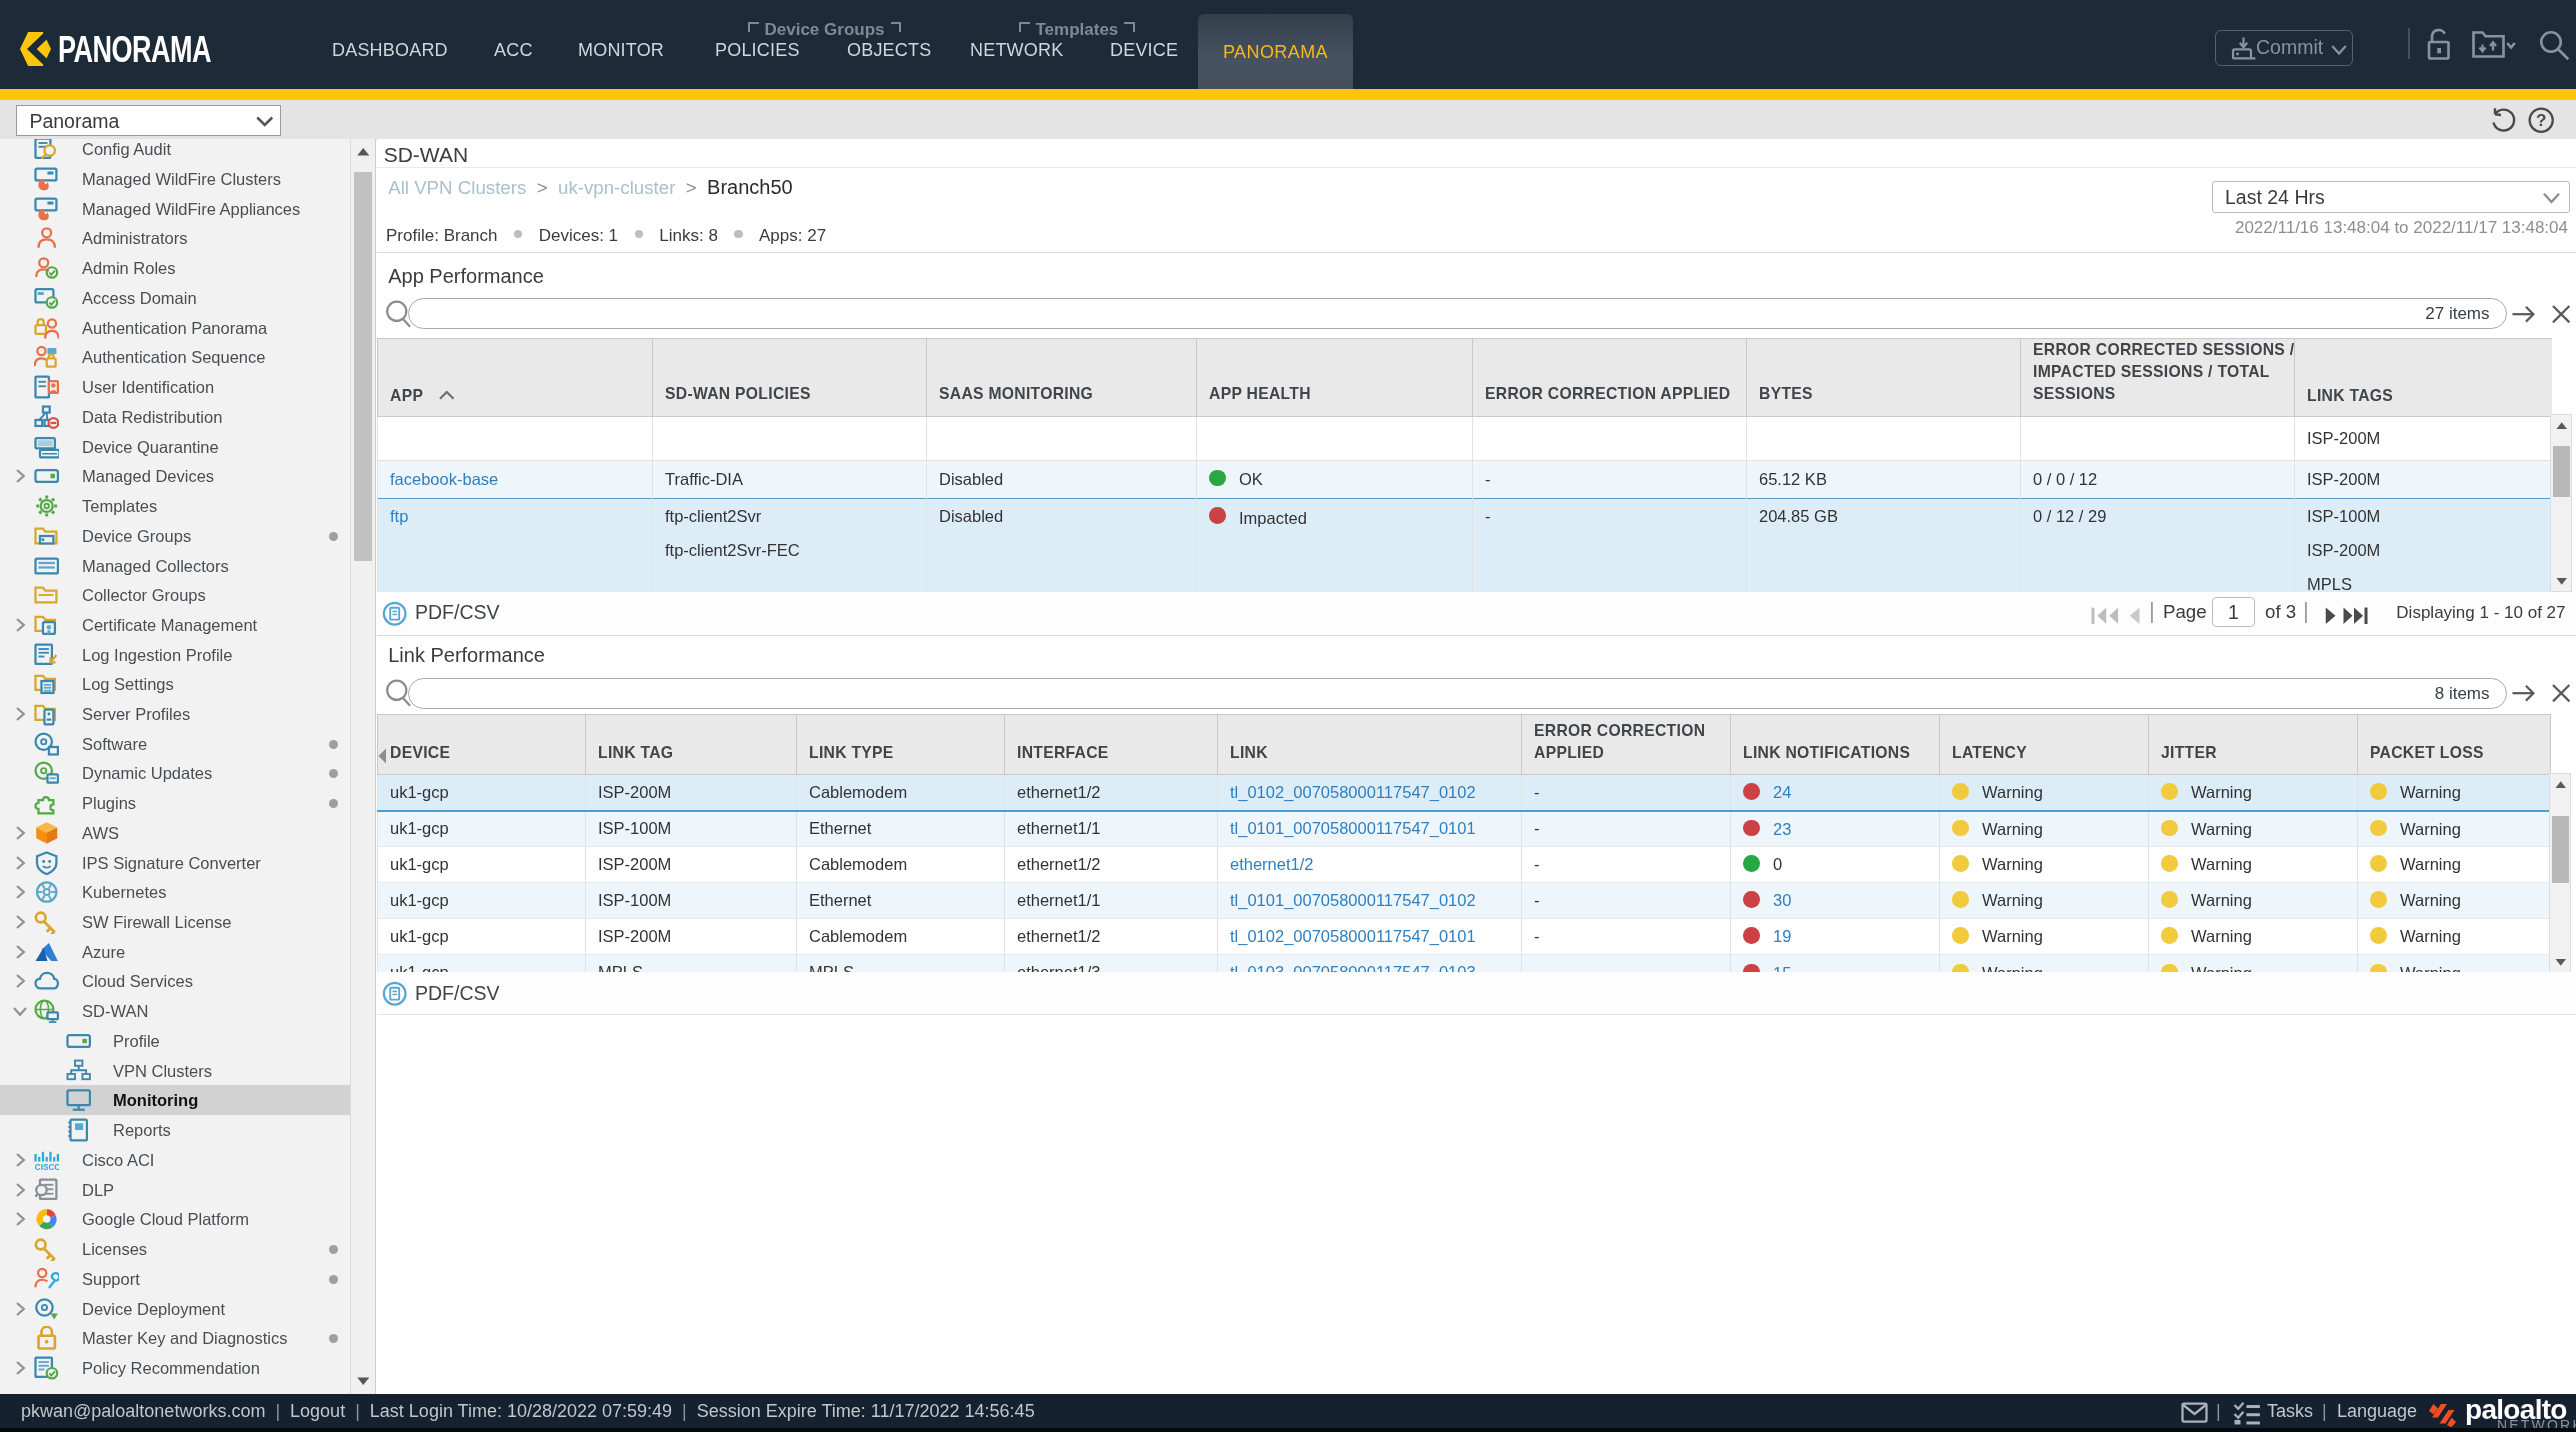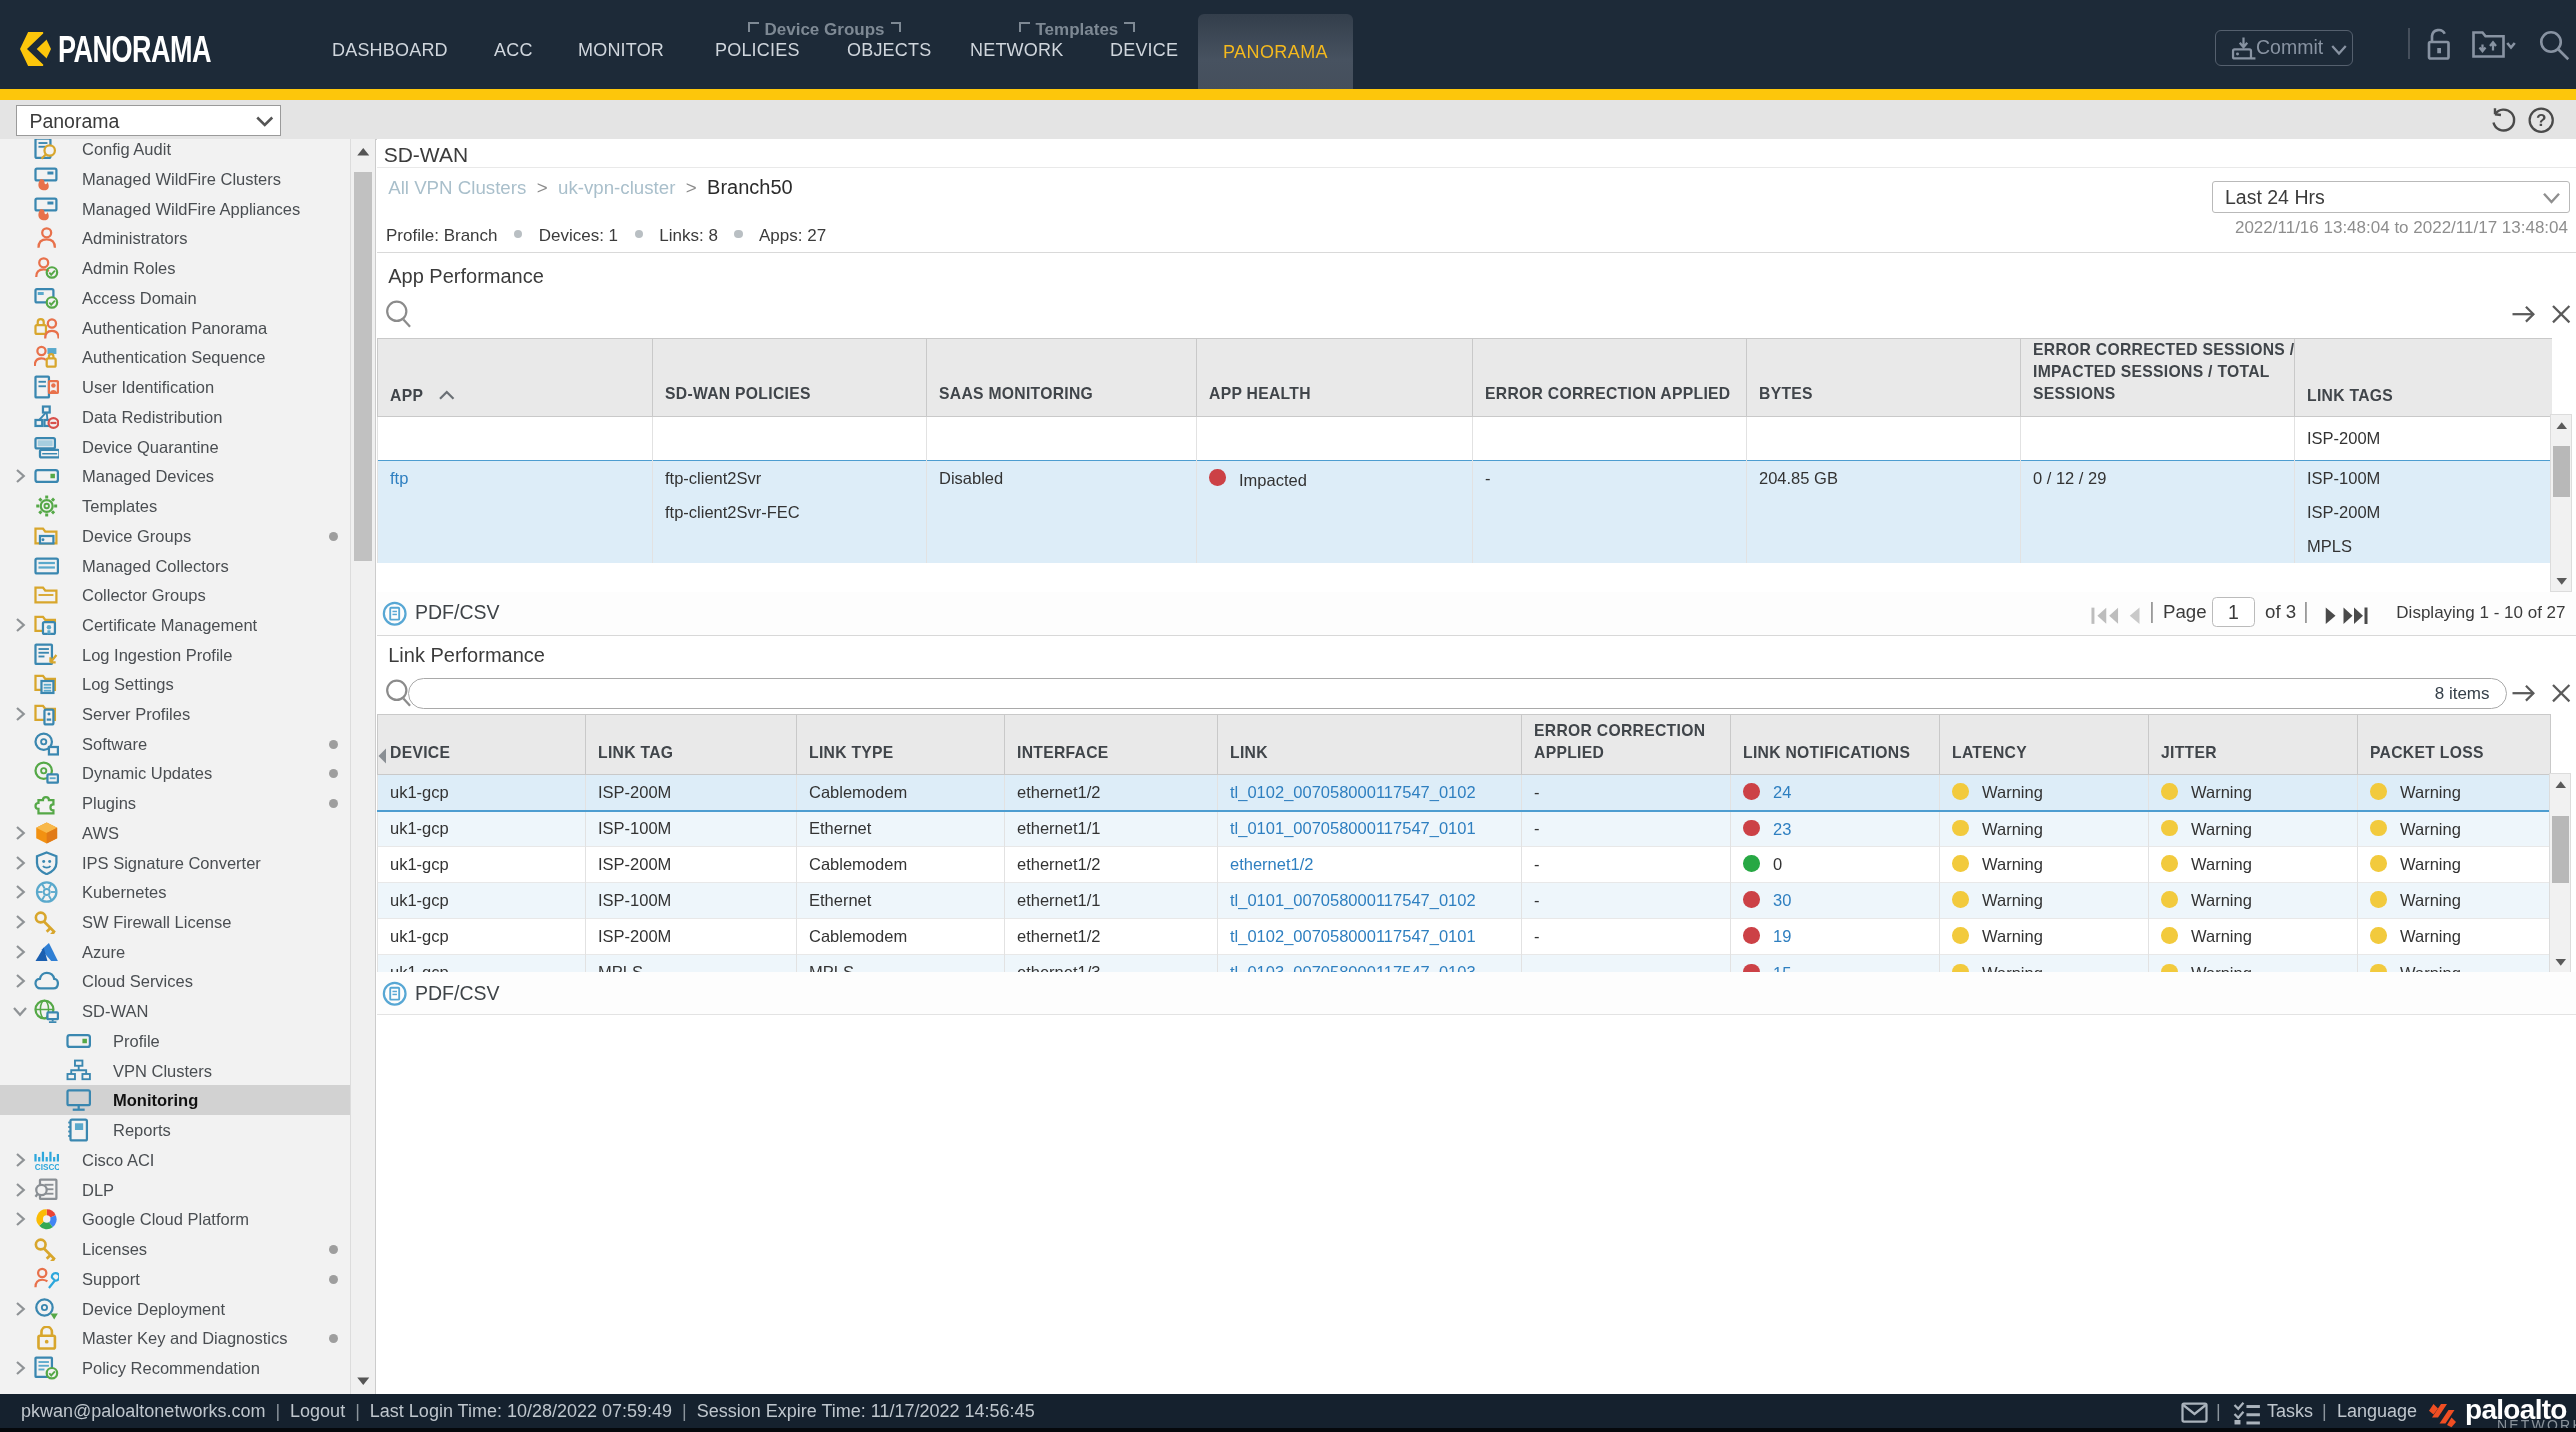--- a/index.html
+++ b/index.html
@@ -572,20 +572,23 @@
       </svg>
     </div>
 <div class="abs" style="left:1496px;top:79px;width:695px;text-align:right;font-size:17px;color:#8e8e8e">2022/11/16 13:48:04 to 2022/11/17 13:48:04</div>
 <div class="abs" style="left:9px;top:87px;font-size:17px;color:#3b3b3b">Profile: Branch<span style="display:inline-block;width:8.2px;height:8.2px;border-radius:50%;background:#b9bfc3;margin:0 16.5px 3px 16.5px"></span>Devices: 1<span style="display:inline-block;width:8.2px;height:8.2px;border-radius:50%;background:#b9bfc3;margin:0 16.5px 3px 16.5px"></span>Links: 8<span style="display:inline-block;width:8.2px;height:8.2px;border-radius:50%;background:#b9bfc3;margin:0 16.5px 3px 16.5px"></span>Apps: 27</div>
 <div class="abs" style="left:0;top:113px;width:2199px;height:0;border-top:1.5px solid #d9d9d9"></div>
 <div class="abs" style="left:11.2px;top:126px;font-size:20px;color:#3b3b3b">App Performance</div>
 <svg class="abs" style="left:4.5px;top:161px" width="31" height="30" viewBox="0 0 42 40">
       <circle cx="20" cy="15" r="13" stroke="#8b8b8b" stroke-width="3" fill="none"></circle>
       <line x1="29" y1="26" x2="38" y2="36" stroke="#8b8b8b" stroke-width="3"></line>
     </svg>
+    <div class="abs" style="left:31px;top:159px;width:2099px;height:31px;border:1.5px solid #a9a9a9;border-radius:15.7px;background:#fff">
+      <span class="abs" style="right:16.5px;top:5.2px;font-size:17px;color:#36404a">27 items</span>
+    </div>
     <svg class="abs" style="left:2134px;top:164px" width="25.4" height="22.4" viewBox="0 0 34 30">
       <line x1="2" y1="15" x2="30" y2="15" stroke="#5a5a5a" stroke-width="3"></line>
       <path d="M20 5 L30 15 L20 25" stroke="#5a5a5a" stroke-width="3" fill="none"></path>
     </svg>
     <svg class="abs" style="left:2173px;top:164px" width="22.4" height="22.4" viewBox="0 0 30 30">
       <line x1="4" y1="4" x2="26" y2="26" stroke="#5a5a5a" stroke-width="3"></line>
       <line x1="26" y1="4" x2="4" y2="26" stroke="#5a5a5a" stroke-width="3"></line>
     </svg>
 <table class="abs" style="left:0;top:199px;width:2173px;border-collapse:collapse;table-layout:fixed">
       <colgroup>
@@ -612,20 +615,30 @@
           <th style="background:#e9e9e9;border:0.7px solid #c9c9c9;border-right:none;font-size:15.7px;font-weight:bold;letter-spacing:0.3px;color:#40454a;text-align:left;vertical-align:bottom;padding:0 0 10.5px 12px;white-space:nowrap;line-height:29pxborder-right:0.7px solid #c9c9c9">LINK TAGS</th>
         </tr>
         <tr style="height:44px;background:#fff">
           <td style="font-size:16.5px;color:#333;padding:0 6px 0 12px;border-left:0.7px solid #e2e2e2;"></td>
           <td style="font-size:16.5px;color:#333;padding:0 6px 0 12px;border-left:0.7px solid #e2e2e2;"></td>
           <td style="font-size:16.5px;color:#333;padding:0 6px 0 12px;border-left:0.7px solid #e2e2e2;"></td>
           <td style="font-size:16.5px;color:#333;padding:0 6px 0 12px;border-left:0.7px solid #e2e2e2;"></td>
           <td style="font-size:16.5px;color:#333;padding:0 6px 0 12px;border-left:0.7px solid #e2e2e2;"></td>
           <td style="font-size:16.5px;color:#333;padding:0 6px 0 12px;border-left:0.7px solid #e2e2e2;"></td>
           <td style="font-size:16.5px;color:#333;padding:0 6px 0 12px;border-left:0.7px solid #e2e2e2;"></td>
+          <td style="font-size:16.5px;color:#333;padding:0 6px 0 12px;border-left:0.7px solid #e2e2e2;">ISP-200M</td>
+        </tr>
+        <tr style="height:38px;background:#eef6fb;border-top:0.7px solid #e2e2e2">
+          <td style="font-size:16.5px;color:#333;padding:0 6px 0 12px;border-left:0.7px solid #e2e2e2;color:#2e7fc0">facebook-base</td>
+          <td style="font-size:16.5px;color:#333;padding:0 6px 0 12px;border-left:0.7px solid #e2e2e2;">Traffic-DIA</td>
+          <td style="font-size:16.5px;color:#333;padding:0 6px 0 12px;border-left:0.7px solid #e2e2e2;">Disabled</td>
+          <td style="font-size:16.5px;color:#333;padding:0 6px 0 12px;border-left:0.7px solid #e2e2e2;"><span style="display:inline-block;width:16.5px;height:16.5px;border-radius:50%;background:#27a844;vertical-align:middle;margin-right:13.5px;margin-top:-3px"></span><span style="vertical-align:middle">OK</span></td>
+          <td style="font-size:16.5px;color:#333;padding:0 6px 0 12px;border-left:0.7px solid #e2e2e2;">-</td>
+          <td style="font-size:16.5px;color:#333;padding:0 6px 0 12px;border-left:0.7px solid #e2e2e2;">65.12 KB</td>
+          <td style="font-size:16.5px;color:#333;padding:0 6px 0 12px;border-left:0.7px solid #e2e2e2;">0 / 0 / 12</td>
           <td style="font-size:16.5px;color:#333;padding:0 6px 0 12px;border-left:0.7px solid #e2e2e2;">ISP-200M</td>
         </tr>
         <tr style="height:96px;background:#ddedf8;border-top:1.5px solid #4d9dd0">
           <td style="font-size:16.5px;color:#333;padding:0 6px 0 12px;border-left:0.7px solid #e2e2e2;vertical-align:top;line-height:34px;padding-top:0px;color:#2e7fc0">ftp</td>
           <td style="font-size:16.5px;color:#333;padding:0 6px 0 12px;border-left:0.7px solid #e2e2e2;vertical-align:top;line-height:34px;padding-top:0px;">ftp-client2Svr<br>ftp-client2Svr-FEC</td>
           <td style="font-size:16.5px;color:#333;padding:0 6px 0 12px;border-left:0.7px solid #e2e2e2;vertical-align:top;line-height:34px;padding-top:0px;">Disabled</td>
           <td style="font-size:16.5px;color:#333;padding:0 6px 0 12px;border-left:0.7px solid #e2e2e2;vertical-align:top;line-height:34px;padding-top:0px;"><span style="display:inline-block;width:16.5px;height:16.5px;border-radius:50%;background:#cc4146;vertical-align:middle;margin-right:13.5px;margin-top:-3px"></span><span style="vertical-align:middle">Impacted</span></td>
           <td style="font-size:16.5px;color:#333;padding:0 6px 0 12px;border-left:0.7px solid #e2e2e2;vertical-align:top;line-height:34px;padding-top:0px;">-</td>
           <td style="font-size:16.5px;color:#333;padding:0 6px 0 12px;border-left:0.7px solid #e2e2e2;vertical-align:top;line-height:34px;padding-top:0px;">204.85 GB</td>
           <td style="font-size:16.5px;color:#333;padding:0 6px 0 12px;border-left:0.7px solid #e2e2e2;vertical-align:top;line-height:34px;padding-top:0px;">0 / 12 / 29</td>

